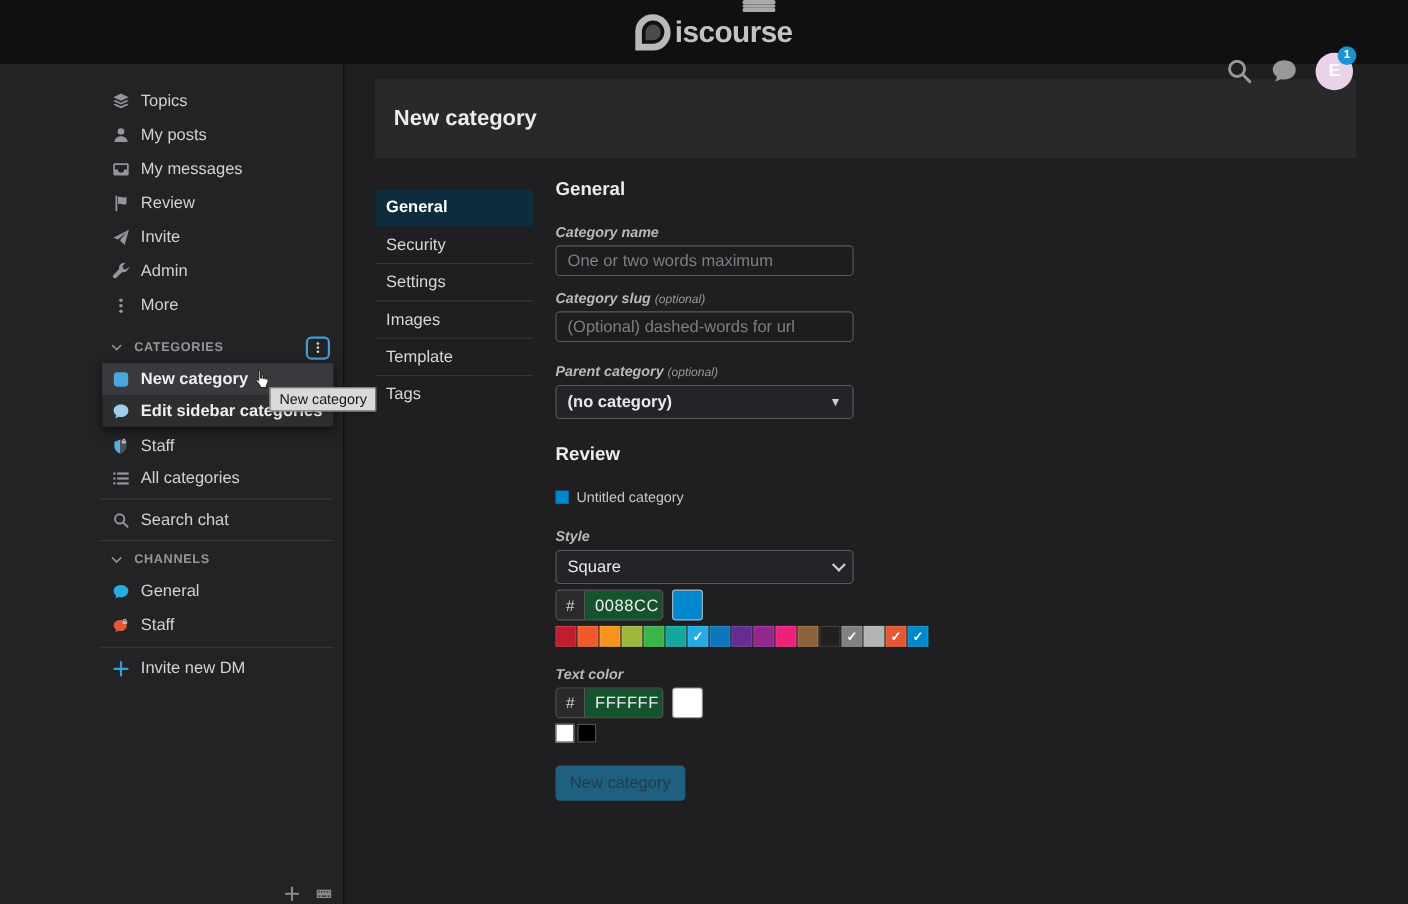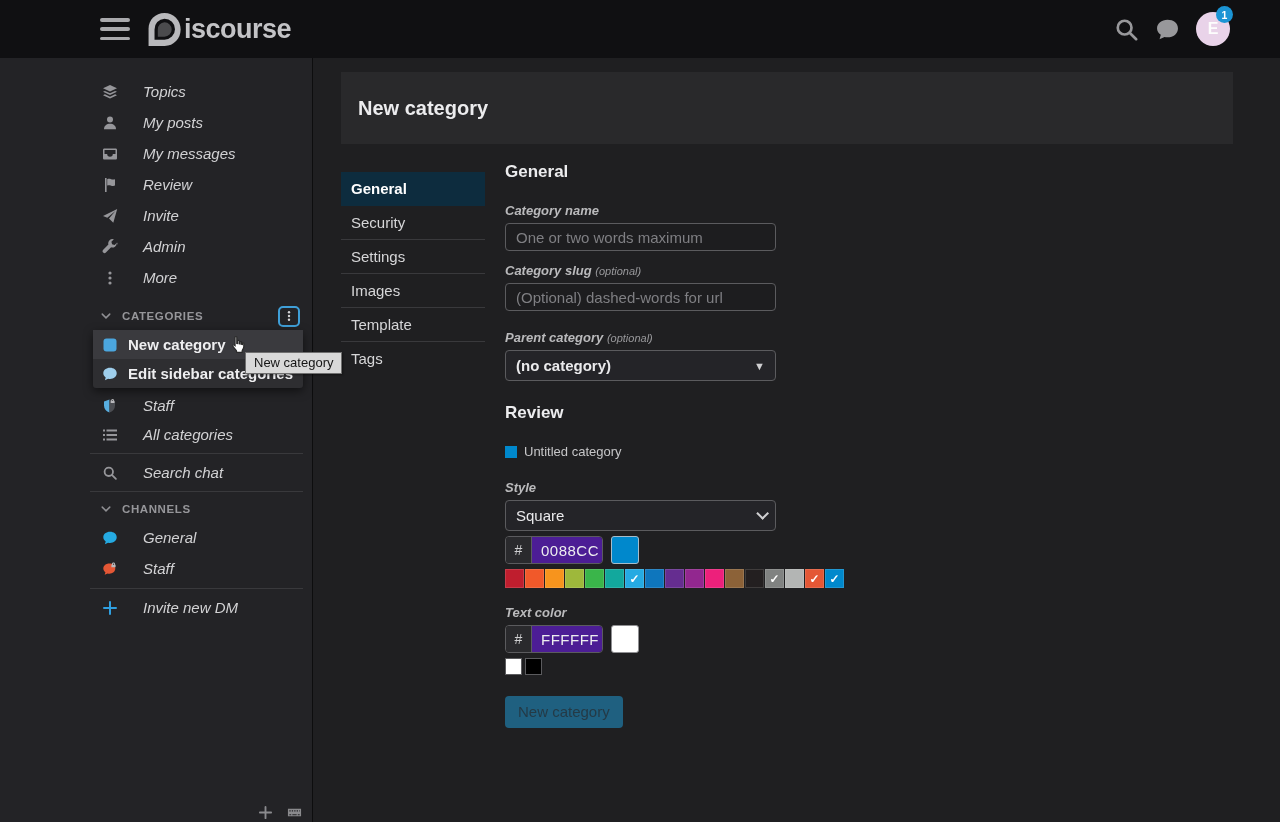--- a/index.html
+++ b/index.html
@@ -5,40 +5,40 @@
   * { margin:0; padding:0; box-sizing:border-box; }
   html,body { width:1280px; height:822px; overflow:hidden; }
   body {
     font-family:"Liberation Sans", sans-serif;
     background:#1f1f21; color:#d4d4d6; position:relative;
   }
 
   
   .topbar {
     position:absolute; top:0; left:0; width:1280px; height:58px;
-    background:#101012; display:flex; align-items:center; z-index:50;
+    background:#101012; display:flex; align-items:center; z-index:50;flex-direction:column;
   }
   .hamburger { margin-left:100px; width:30px; height:22px; display:flex; flex-direction:column; justify-content:space-between; cursor:pointer; }
   .hamburger span { display:block; height:3.5px; border-radius:2px; background:#a9a9ac; }
   .brand { display:flex; align-items:center; margin-left:16px; }
   .brand svg { width:37px; height:37px; }
   .brand-text { font-size:27px; font-weight:bold; color:#c3c3c6; letter-spacing:-0.5px; margin-left:1px; }
   .topbar-right { margin-left:auto; display:flex; align-items:center; gap:16px; margin-right:50px; }
   .tb-icon { width:25px; height:25px; color:#98989b; display:flex; align-items:center; justify-content:center; }
   .tb-icon svg { width:25px; height:25px; }
   .avatar-wrap { position:relative; width:34px; height:34px; }
   .avatar { width:34px; height:34px; border-radius:50%; background:#e9d3e9; color:#fdfdfd; font-weight:bold; font-size:16px; display:flex; align-items:center; justify-content:center; }
   .notif { position:absolute; top:-6px; right:-3px; min-width:17px; height:17px; border-radius:50%; background:#1b94d4; color:#fff; font-size:10.5px; font-weight:bold; display:flex; align-items:center; justify-content:center; }
 
   
   .sidebar {
     position:absolute; top:58px; left:0; width:313px; bottom:0;
     background:#232326; border-right:1px solid #0d0d0e; padding-top:18px;
   }
-  .s-item { height:31px; display:flex; align-items:center; gap:25px; padding-left:101px; font-size:15px; color:#d2d2d4; cursor:pointer;font-style:italic; }
+  .s-item { height:31px; display:flex; align-items:center; gap:10px; padding-left:101px; font-size:15px; color:#d2d2d4; cursor:pointer; }
   .s-item .ic { width:17px; height:17px; color:#96969a; flex:none; display:flex; align-items:center; justify-content:center; }
   .s-item .ic svg { width:16px; height:16px; }
   .s-head { height:30px; margin-top:8px; display:flex; align-items:center; padding-left:100px; }
   .s-head .chev { width:12px; height:12px; color:#8f8f93; margin-right:10px; display:flex; }
   .s-head .chev svg { width:12px; height:12px; }
   .s-head-label { font-size:11.5px; font-weight:bold; letter-spacing:0.6px; color:#96969a; }
   .dots-btn { margin-left:auto; margin-right:12px; width:22px; height:21px; border:2px solid #3f9fd8; border-radius:5px; background:transparent; color:#d6d6d8; display:flex; align-items:center; justify-content:center; cursor:pointer; }
   .dots-btn svg { width:12px; height:12px; }
   .menu-spacer { height:60px; }
   .s-divider { height:1px; background:#39393c; margin:4px 9px 4px 90px; }
@@ -91,21 +91,21 @@
   .select .chev { margin-left:auto; width:9px; height:9px; border-right:2px solid #cfcfd1; border-bottom:2px solid #cfcfd1; transform:rotate(45deg) translateY(-3px); }
 
   .styles-h { margin-top:22px; }
   .badge-row { margin-top:21px; display:flex; align-items:center; gap:7px; }
   .badge-sq { width:12px; height:12px; }
   .badge-text { font-size:13px; color:#c6c6c8; }
 
   .hex-row { margin-top:5px; display:flex; align-items:center; }
   .hex-group { display:flex; height:28px; border:1px solid #5b5b5e; border-radius:4px; overflow:hidden; }
   .hex-hash { width:26px; background:#2a2a2d; border-right:1px solid #5b5b5e; color:#cfcfd1; font-size:14px; display:flex; align-items:center; justify-content:center; }
-  .hex-input { width:70px; height:26px; border:none; background:#4c1d95; color:#ededef; font-size:15px; padding:0 0 0 9px; font-family:"Liberation Sans",sans-serif; letter-spacing:0.5px; }
+  .hex-input { width:70px; height:26px; border:none; background:#14532d; color:#ededef; font-size:15px; padding:0 0 0 9px; font-family:"Liberation Sans",sans-serif; letter-spacing:0.5px; }
   .hex-preview { width:28px; height:28px; border-radius:3px; margin-left:8px; border:1px solid #a7bcc9; }
 
   .palette { margin-top:5px; display:flex; gap:1px; }
   .palette .sw { width:19px; height:19px; border:1px solid rgba(255,255,255,0.13); display:flex; align-items:center; justify-content:center; cursor:pointer; }
   .palette .sw .ck { color:#fff; font-size:12px; font-weight:bold; line-height:1; }
   .palette.small { gap:3px; }
   .palette.small .sw { width:17px; height:17px; border:1px solid #5b5b5e; }
 
   .submit-btn { margin-top:21px; display:inline-block; background:#1f6080; color:#243a46; border:none; border-radius:4px; font-size:15px; padding:7px 13px 8px; font-family:"Liberation Sans",sans-serif; }
 </style>

